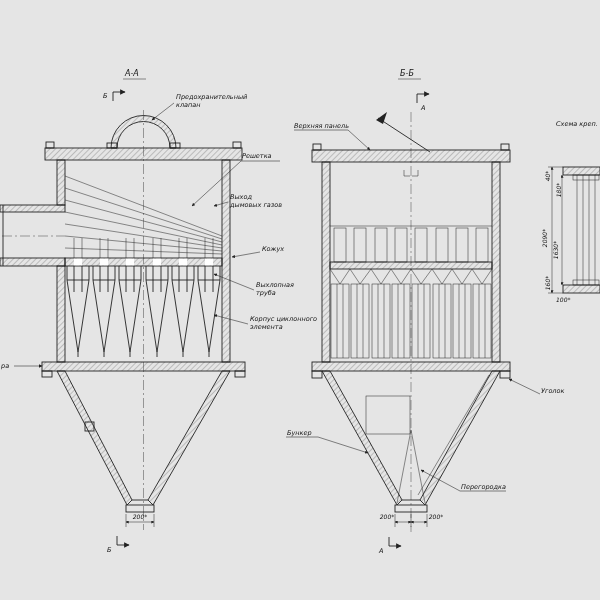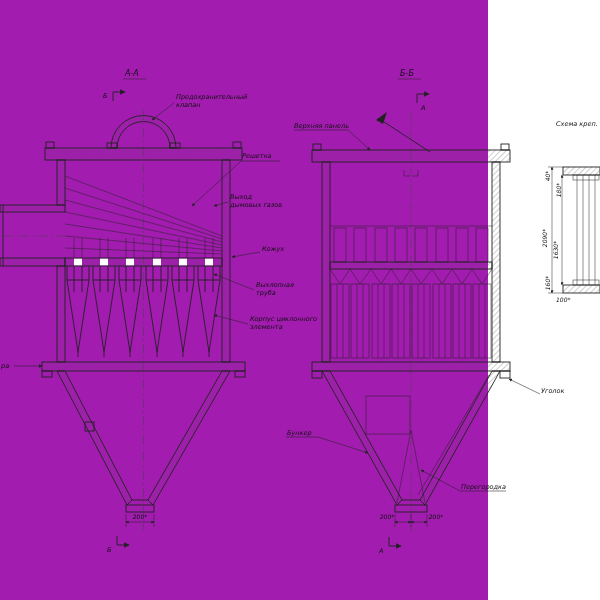--- a/index.html
+++ b/index.html
@@ -1,16 +1,16 @@
 <!DOCTYPE html>
 <html><head>
 <meta charset="utf-8">
 <style>
   html,body{margin:0;padding:0;background:#fff;}
-  #canvas{width:488px;height:600px;background:#a21caf;position:relative;font-family:"DejaVu Sans",sans-serif;}
+  #canvas{width:600px;height:600px;background:#e5e5e5;position:relative;font-family:"DejaVu Sans",sans-serif;}
   svg{display:block;}
   .ln{stroke:#222;stroke-width:0.9;fill:none;}
   .thin{stroke:#222;stroke-width:0.5;fill:none;}
   .dash{stroke:#444;stroke-width:0.5;fill:none;stroke-dasharray:10 3 2 3;}
   .hatched{fill:url(#hatch);stroke:#222;stroke-width:0.9;}
   .white{fill:#fff;stroke:none;}
   .lbl{font:italic 6.5px "DejaVu Sans",sans-serif;fill:#111;}
   .dim{font:italic 6px "DejaVu Sans",sans-serif;fill:#111;}
   .ttl{font:italic 8px "DejaVu Sans",sans-serif;fill:#111;}
   .ldr{stroke:#222;stroke-width:0.55;fill:none;}

